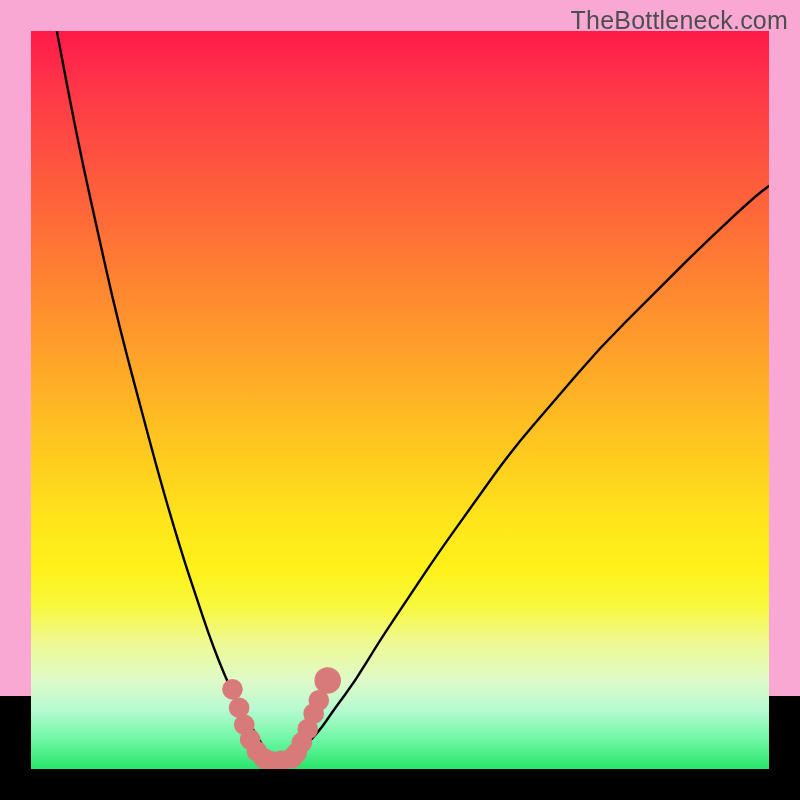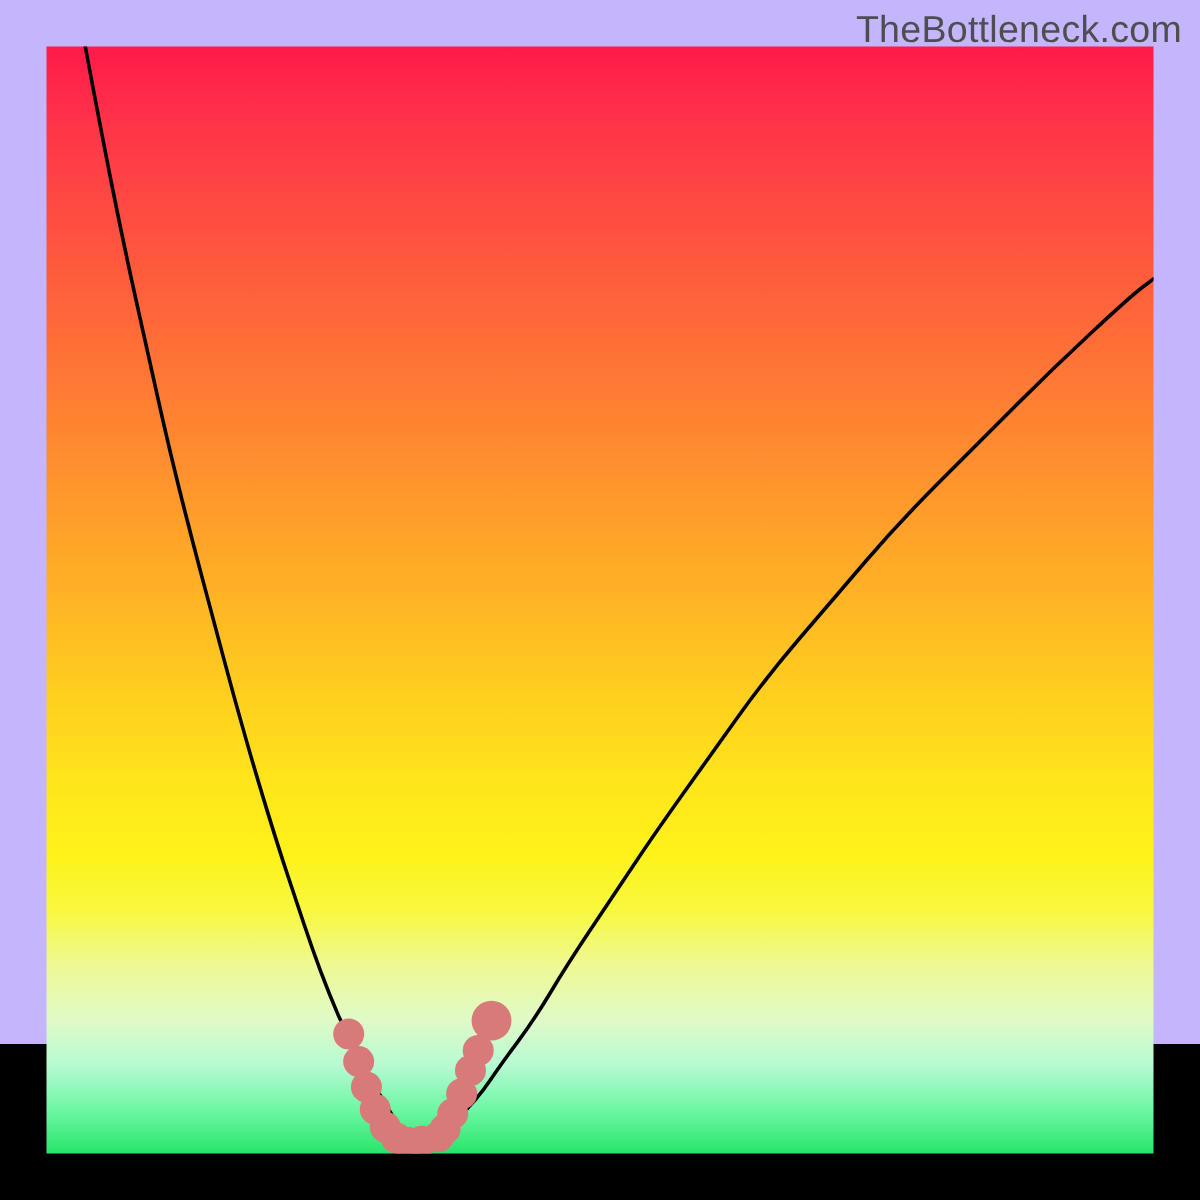--- a/index.html
+++ b/index.html
@@ -10,21 +10,21 @@
     overflow: hidden;
     background: #000;
     font-family: Arial, Helvetica, sans-serif;
   }
   .frame {
     position: absolute;
     left: 0;
     top: 0;
     width: 800px;
     height: 696px;
-    background: #c4b5fd;
+    background: #f9a8d4;
   }
   .plot-area {
     position: absolute;
     left: 31px;
     top: 31px;
     width: 738px;
     height: 738px;
     
     background: linear-gradient(to bottom,
       #ff1a4a 0%,

